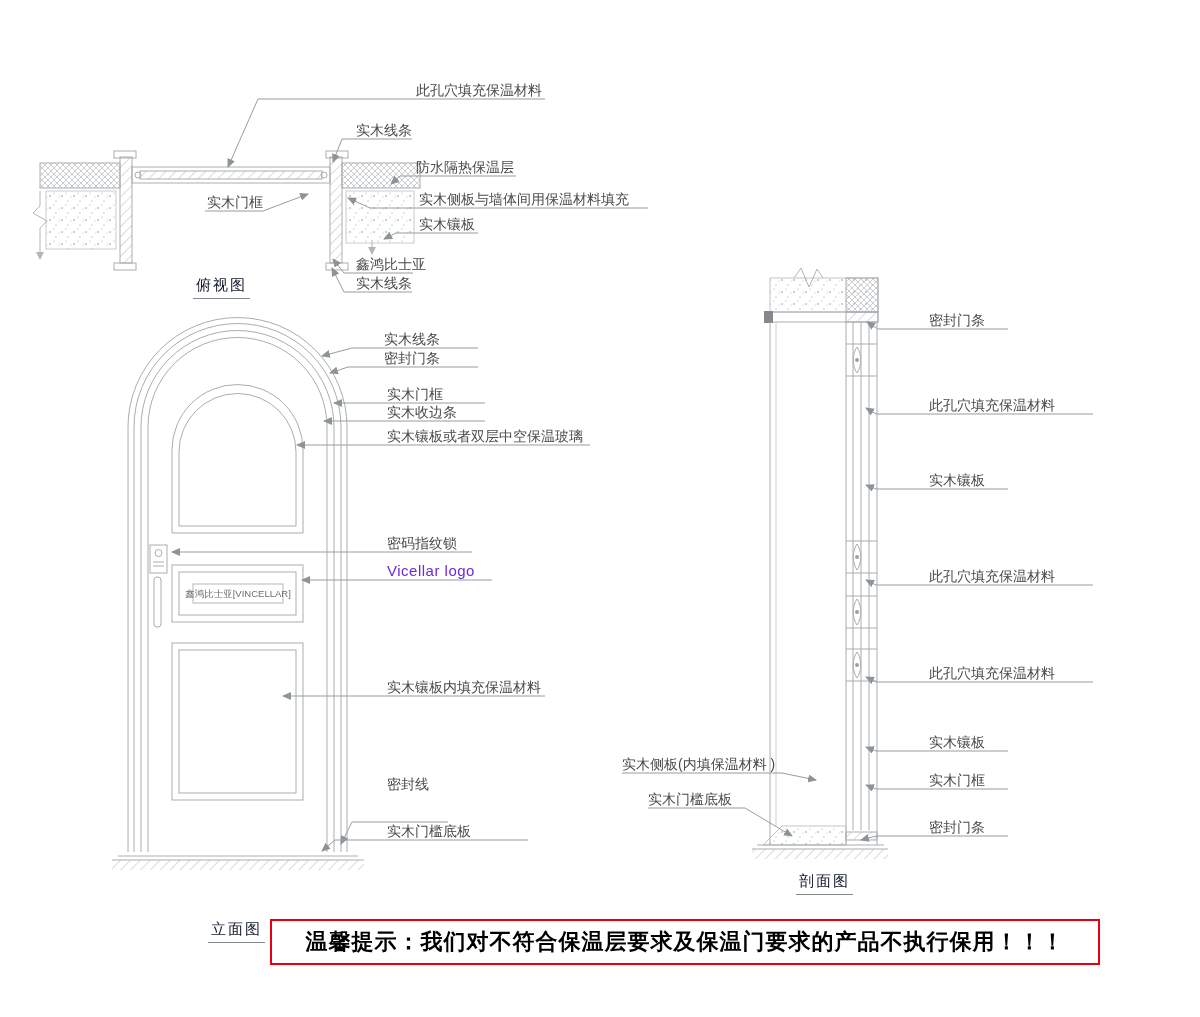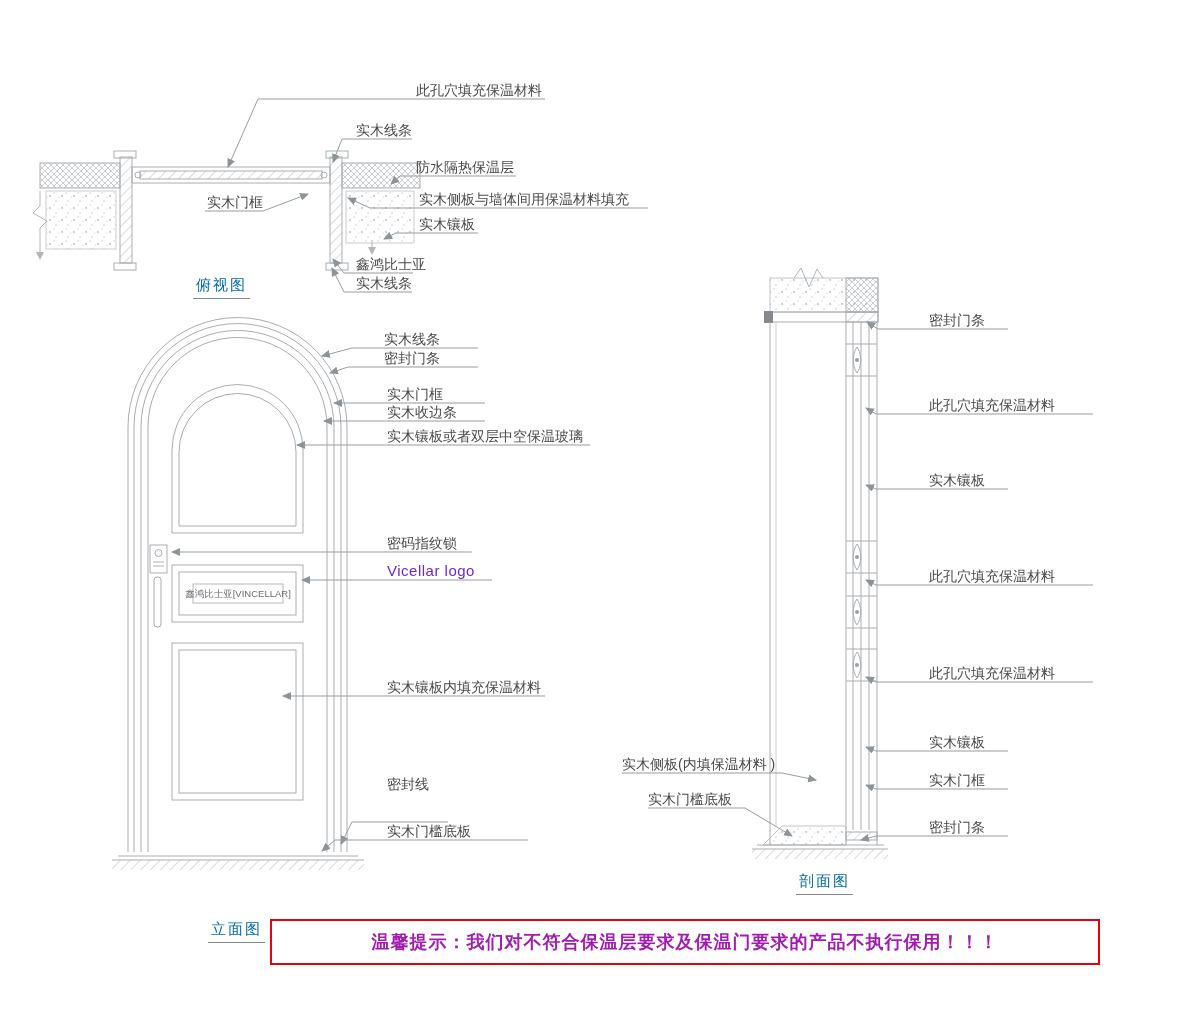--- a/index.html
+++ b/index.html
@@ -1,25 +1,25 @@
 <!DOCTYPE html>
 <html><head>
 <meta charset="utf-8">
 <style>
   html,body{margin:0;padding:0;background:#ffffff;}
   .page{position:relative;width:1200px;height:1017px;background:#ffffff;
         font-family:"Liberation Sans","DejaVu Sans",sans-serif;overflow:hidden;}
   svg.draw{position:absolute;left:0;top:0;}
   .lbl{position:absolute;font-size:14px;color:#4a4a4a;white-space:nowrap;line-height:17px;}
   .lbl-en{font-size:15px;color:#6d28d9;letter-spacing:.5px;}
-  .view-title{position:absolute;font-size:15px;color:#0369a1;letter-spacing:2px;
+  .view-title{position:absolute;font-size:15px;color:#0f172a;letter-spacing:2px;
               border-bottom:1px solid #85898d;padding:0 3px 3px 3px;white-space:nowrap;}
   .warning-box{position:absolute;left:270px;top:919px;width:826px;height:42px;
                border:2px solid #e60012;display:flex;align-items:center;justify-content:center;}
-  .warning-text{color:#a21caf;font-size:18px;font-weight:bold;letter-spacing:1px;white-space:nowrap;text-align:right;}
+  .warning-text{color:#000000;font-size:22px;font-weight:bold;letter-spacing:1px;white-space:nowrap;text-align:right;}
 </style>
 </head>
 <body>
 
 <div class="page">
 
   <svg class="draw" width="1200" height="1017" viewBox="0 0 1200 1017">
     <defs>
       <marker id="arr" markerWidth="9" markerHeight="8" refX="8" refY="4" orient="auto" markerUnits="userSpaceOnUse">
         <path d="M0,0 L9,4 L0,8 Z" fill="#8d9498"></path>

